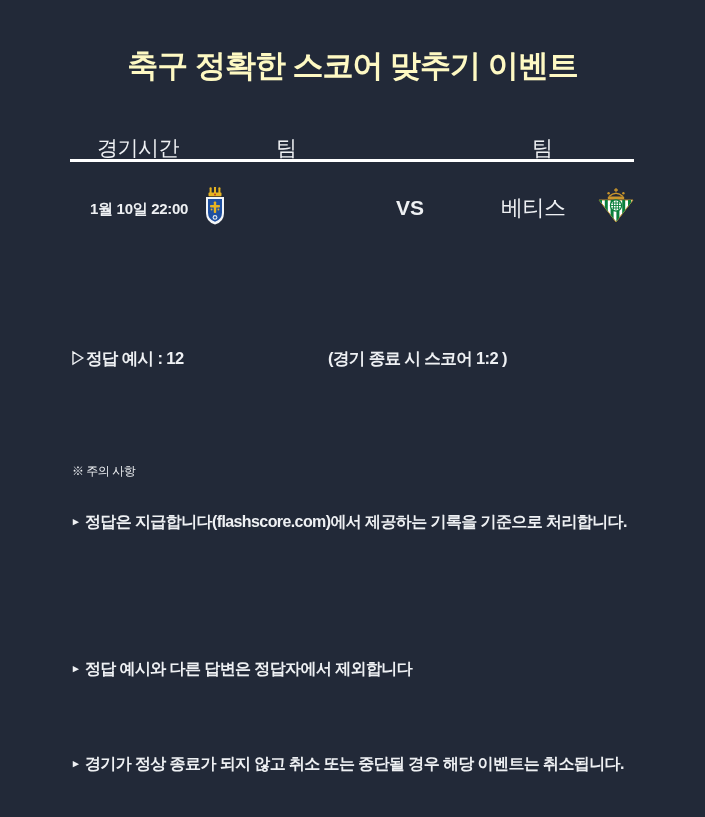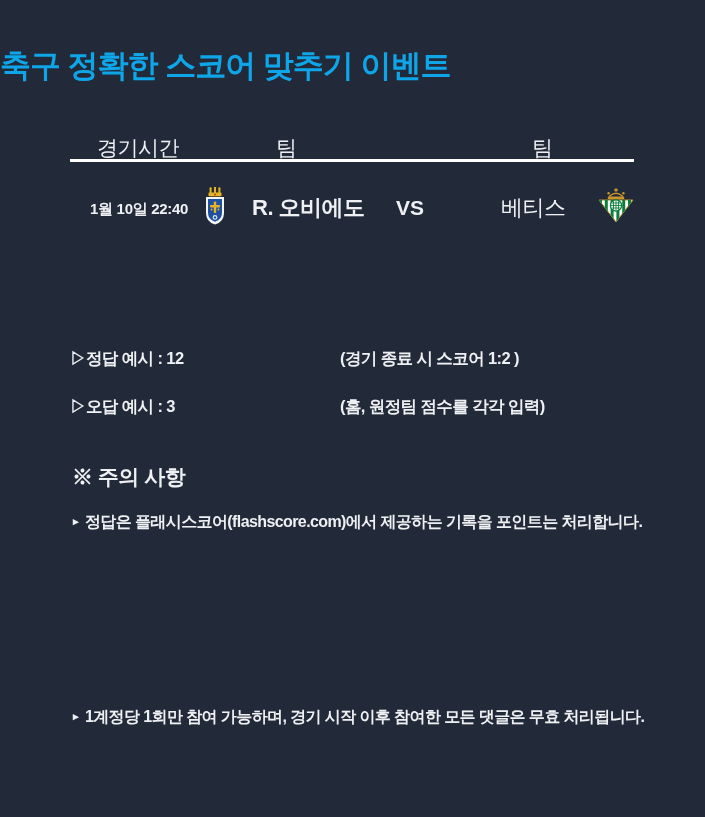--- a/index.html
+++ b/index.html
@@ -2,58 +2,58 @@
 <html><head>
 <meta charset="utf-8">
 <style>
   *{margin:0;padding:0;box-sizing:border-box}
   html,body{background:#222938}
   .page{
     position:relative;width:705px;height:817px;background:#222938;
     font-family:"Liberation Sans",sans-serif;color:#eef0f3;overflow:hidden;
   }
   .title{
-    position:absolute;top:45px;left:0;width:100%;
-    font-size:31px;font-weight:800;letter-spacing:-1px;color:#0ea5e9;
+    position:absolute;top:45px;left:0;width:100%;text-align:center;
+    font-size:31px;font-weight:800;letter-spacing:-1px;color:#fef9c3;
   }
   .th{position:absolute;font-size:21px;font-weight:400;letter-spacing:-0.5px}
   .th-time{left:97px;top:134px}
   .th-home{left:276px;top:134px}
   .th-away{left:532px;top:134px}
   .divider{position:absolute;left:70px;top:159px;width:564px;height:3px;background:#ffffff}
   .m-time{position:absolute;left:90px;top:200px;font-size:15px;font-weight:800;letter-spacing:-0.3px}
   .crest{position:absolute;display:block}
   .crest-oviedo{left:203px;top:187px;width:24px;height:38px}
   .crest-betis{left:597px;top:188px;width:38px;height:36px}
   .m-home{position:absolute;left:252px;top:193px;font-size:22px;font-weight:800;letter-spacing:-0.5px}
   .m-vs{position:absolute;left:396px;top:196px;font-size:21px;font-weight:800}
   .m-away{position:absolute;left:501px;top:193px;font-size:22px;font-weight:400;letter-spacing:-0.5px}
   .rule{position:absolute;left:70px;width:600px;font-size:16.5px;font-weight:800;letter-spacing:-0.6px}
   .rule-1{top:302px}
   .rule-2{top:348px}
   .rule-3{top:396px}
-  .rule .note{position:absolute;left:270px;top:0;font-weight:800}
-  .caution-head{position:absolute;left:72px;top:463px;font-size:21px;font-weight:700;letter-spacing:-0.5px}
+  .rule .note{position:absolute;left:258px;top:0;font-weight:800}
+  .caution-head{position:absolute;left:72px;top:463px;font-size:12px;font-weight:400;letter-spacing:-0.5px}
   .notice{position:absolute;left:73px;width:612px;font-size:16px;font-weight:800;letter-spacing:-0.6px}
   .notice .bullet{font-size:11px;vertical-align:2px;margin-right:7px}
   .n-1{top:512px}.n-2{top:561px}.n-3{top:610px}.n-4{top:659px}.n-5{top:707px}.n-6{top:754px}
 </style>
 </head>
 <body>
 
 <div class="page">
 
   <h1 class="title">축구 정확한 스코어 맞추기 이벤트</h1>
 
   <span class="th th-time">경기시간</span>
   <span class="th th-home">팀</span>
   <span class="th th-away">팀</span>
   <div class="divider"></div>
 
-  <span class="m-time">1월 10일 22:40</span>
+  <span class="m-time">1월 10일 22:00</span>
 
   <span class="crest crest-oviedo">
     <svg width="24" height="38" viewBox="0 0 24 38" xmlns="http://www.w3.org/2000/svg">
 
       <rect x="6.6" y="1.5" width="2" height="5" fill="#e6b422"></rect>
       <rect x="11" y="0.6" width="2" height="6" fill="#e6b422"></rect>
       <rect x="15.4" y="1.5" width="2" height="5" fill="#e6b422"></rect>
       <circle cx="7.6" cy="1.3" r="1.1" fill="#e6b422"></circle>
       <circle cx="12" cy="0.8" r="1.1" fill="#e6b422"></circle>
       <circle cx="16.4" cy="1.3" r="1.1" fill="#e6b422"></circle>
@@ -67,21 +67,20 @@
       <rect x="10.8" y="14.5" width="2.4" height="11.5" rx="0.8" fill="#e6b422"></rect>
       <rect x="7" y="18" width="10" height="2.4" rx="0.8" fill="#e6b422"></rect>
       <circle cx="8.6" cy="22.5" r="0.9" fill="#e6b422"></circle>
       <circle cx="15.4" cy="22.5" r="0.9" fill="#e6b422"></circle>
 
       <circle cx="12" cy="30.4" r="2.4" fill="#dfe6ee"></circle>
       <circle cx="12" cy="30.4" r="1.2" fill="#1e4fa0"></circle>
     </svg>
   </span>
 
-  <span class="m-home">R. 오비에도</span>
   <span class="m-vs">VS</span>
   <span class="m-away">베티스</span>
 
   <span class="crest crest-betis">
     <svg width="38" height="36" viewBox="0 0 38 36" xmlns="http://www.w3.org/2000/svg">
       <defs>
         <clipPath id="betis-tri">
             <path d="M2 12 L36 12 L19 34 Z"></path>
           </clipPath>
         <clipPath id="betis-circ">
@@ -115,27 +114,26 @@
         <line x1="13" y1="17.5" x2="25" y2="17.5"></line>
         <line x1="13" y1="20" x2="25" y2="20"></line>
       </g>
     </svg>
   </span>
 
   <div class="rule rule-2">
     <span class="bullet">▷</span><span>정답 예시 : 12</span>
     <span class="note">(경기 종료 시 스코어 1:2 )</span>
   </div>
-  <div class="rule rule-3">
-    <span class="bullet">▷</span><span>오답 예시 : 3</span>
-    <span class="note">(홈, 원정팀 점수를 각각 입력)</span>
-  </div>
 
   <div class="caution-head">※ 주의 사항</div>
 
   <div class="notice n-1">
-    <span class="bullet">▸</span><span>정답은 플래시스코어(flashscore.com)에서 제공하는 기록을 포인트는 처리합니다.</span>
+    <span class="bullet">▸</span><span>정답은 지급합니다(flashscore.com)에서 제공하는 기록을 기준으로 처리합니다.</span>
   </div>
-  <div class="notice n-5">
-    <span class="bullet">▸</span><span>1계정당 1회만 참여 가능하며, 경기 시작 이후 참여한 모든 댓글은 무효 처리됩니다.</span>
+  <div class="notice n-4">
+    <span class="bullet">▸</span><span>정답 예시와 다른 답변은 정답자에서 제외합니다</span>
+  </div>
+  <div class="notice n-6">
+    <span class="bullet">▸</span><span>경기가 정상 종료가 되지 않고 취소 또는 중단될 경우 해당 이벤트는 취소됩니다.</span>
   </div>
 
 </div>
 
 </body></html>

